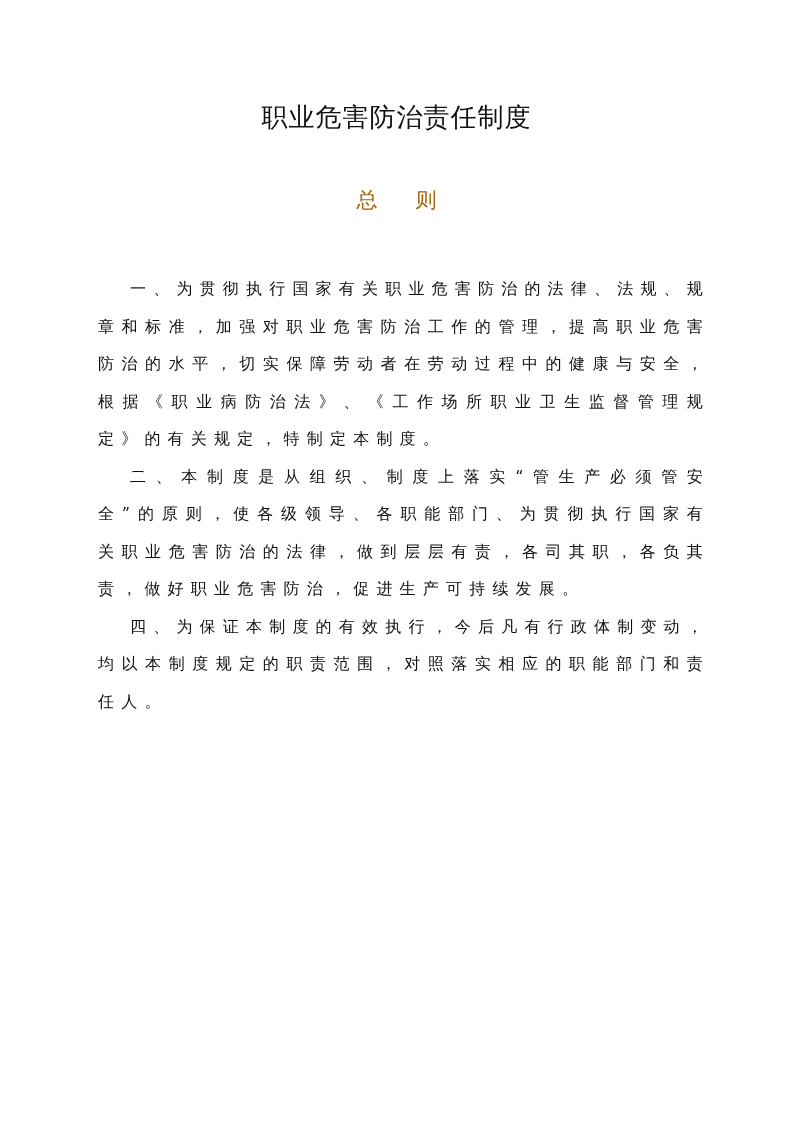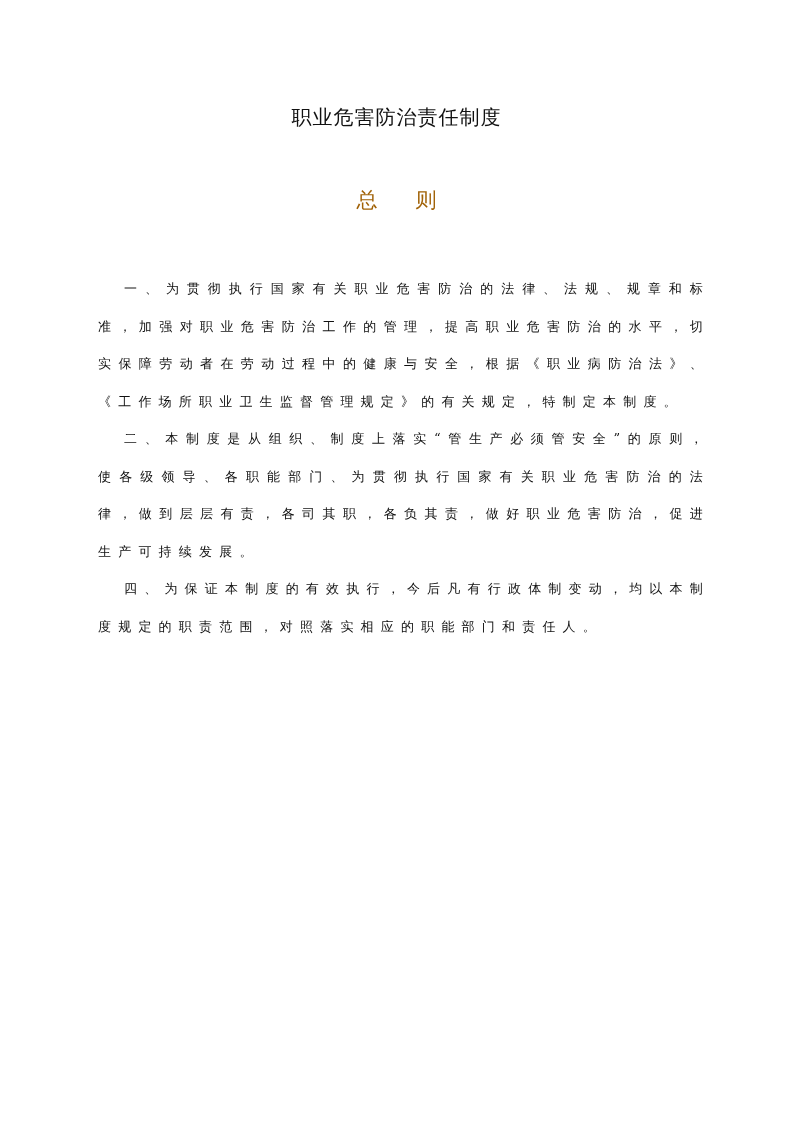--- a/index.html
+++ b/index.html
@@ -1,35 +1,35 @@
 <!DOCTYPE html>
 <html><head>
   <meta charset="utf-8">
   <style>
     html, body { margin: 0; padding: 0; background: #ffffff; }
     body { width: 793px; height: 1122px; position: relative; overflow: hidden; color: #000; }
     .page { position: absolute; left: 0; top: 0; width: 793px; height: 1122px; background: #fff; }
     .title {
       position: absolute; left: 0; width: 793px; top: 102px;
-      text-align: center; font-size: 20px; line-height: 30px;
+      text-align: center; font-size: 26px; line-height: 30px;
       font-family: "DejaVu Sans", "Liberation Sans", sans-serif;
       letter-spacing: 1px; color: #111;
     }
     .subtitle {
       position: absolute; left: 0; width: 793px; top: 185px;
       text-align: center; font-size: 21px; line-height: 30px;
       font-family: "DejaVu Sans", "Liberation Sans", sans-serif;
       color: #a16207; word-spacing: 0;
     }
     .subtitle span { display: inline-block; }
     .subtitle .gap { width: 38px; }
     .body {
       position: absolute; left: 98px; top: 270px; width: 612px;
       font-family: "DejaVu Serif", "Liberation Serif", serif;
-      font-size: 13px; line-height: 37.5px; color: #111;
+      font-size: 16px; line-height: 37.5px; color: #111;
       letter-spacing: 7.2px; text-align: justify;
     }
     .body p { margin: 0; text-indent: 2em; }
   </style>
 </head>
 <body>
 
 <div class="page">
   <div class="title">职业危害防治责任制度</div>
 

